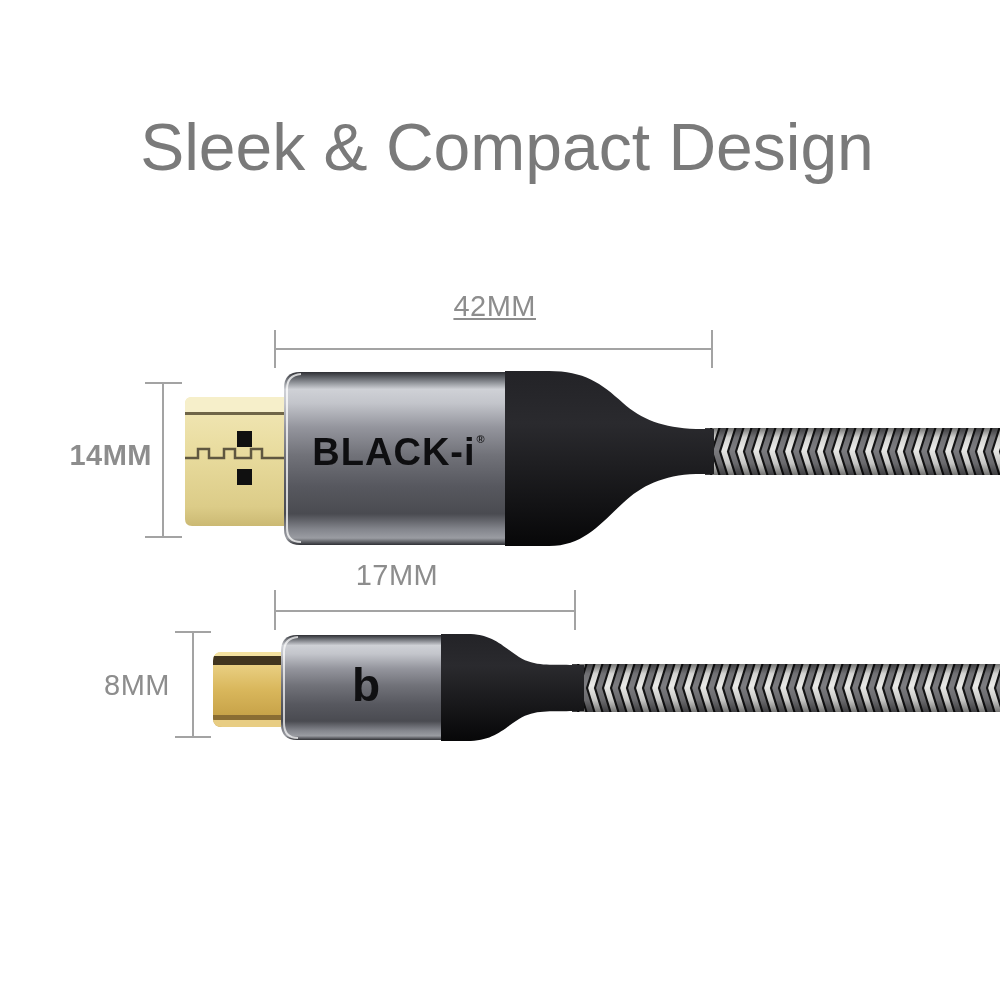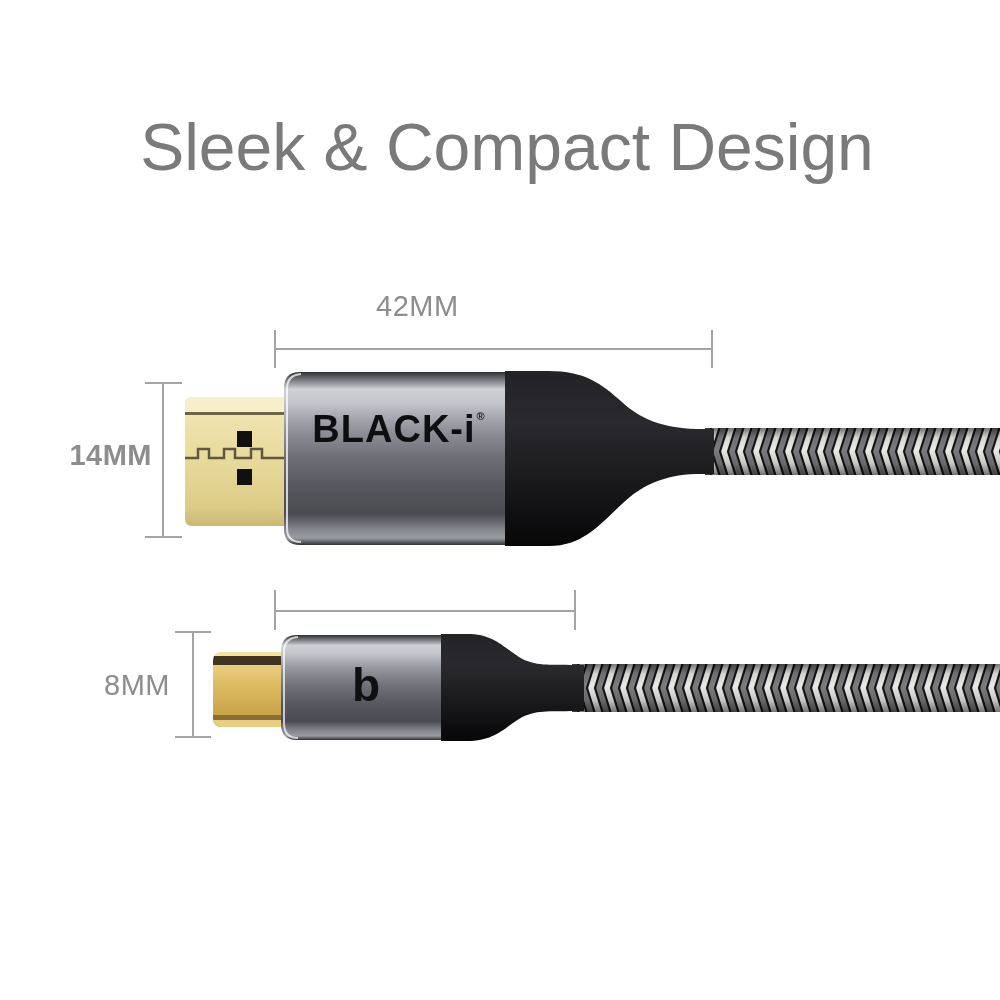--- a/index.html
+++ b/index.html
@@ -11,26 +11,26 @@
   .title{
     position:absolute;top:110px;left:0;width:1000px;text-align:center;
     font-size:66px;line-height:74px;font-weight:400;color:#7a7a7a;
     transform:translateX(7px);white-space:nowrap;
   }
   .figure-svg{position:absolute;left:0;top:0;width:1000px;height:1000px;}
   .dim-label{
     position:absolute;font-size:29px;line-height:30px;color:#8d8d8d;
     letter-spacing:0.5px;white-space:nowrap;
   }
-  #dim-hdmi-width{left:376px;top:291px;width:160px;text-align:left;}
+  #dim-hdmi-width{left:376px;top:291px;width:160px;text-align:right;text-decoration:underline;}
   #dim-hdmi-height{left:48px;top:440px;width:104px;text-align:right;font-weight:bold;}
   #dim-usbc-width{left:317px;top:560px;width:160px;text-align:center;}
   #dim-usbc-height{left:84px;top:670px;width:86px;text-align:right;}
   .brand-wordmark{
-    position:absolute;left:320px;top:408px;width:158px;height:42px;
+    position:absolute;left:320px;top:431px;width:158px;height:42px;
     display:flex;align-items:center;justify-content:center;
     font-weight:700;font-size:38px;letter-spacing:1px;color:#0e0e10;white-space:nowrap;
   }
   .brand-wordmark .reg{
     font-size:11px;font-weight:700;align-self:flex-start;margin-top:2px;margin-left:1px;color:#1a1a1c;
   }
   .brand-monogram{
     position:absolute;left:349px;top:660px;width:34px;height:50px;
     font-weight:700;font-size:46px;line-height:50px;color:#101012;text-align:center;
   }
@@ -156,20 +156,21 @@
 
       <path d="M297,635 H447 V740 H297 Q281,740 281,724 V651 Q281,635 297,635 Z" fill="url(#metalV)"></path>
       <path d="M298,637 Q284,638 284,652 V723 Q284,738 298,738" stroke="rgba(255,255,255,0.7)" stroke-width="2" fill="none"></path>
 
       <path d="M441,634 H467 C493,634 502,646 519,657 C535,667 551,664 570,665 H584 V711 H570 C551,712 535,709 519,719 C502,730 493,741 467,741 H441 Z" fill="url(#bootG)"></path>
     </g>
   </svg>
 
   <div class="dim-label" id="dim-hdmi-width">42MM</div>
   <div class="dim-label" id="dim-hdmi-height">14MM</div>
+  <div class="dim-label" id="dim-usbc-width">17MM</div>
   <div class="dim-label" id="dim-usbc-height">8MM</div>
 
   <div class="brand-wordmark">
     <span>BLACK-i</span>
     <span class="reg">®</span>
   </div>
   <div class="brand-monogram">b</div>
 
 </div>
 

